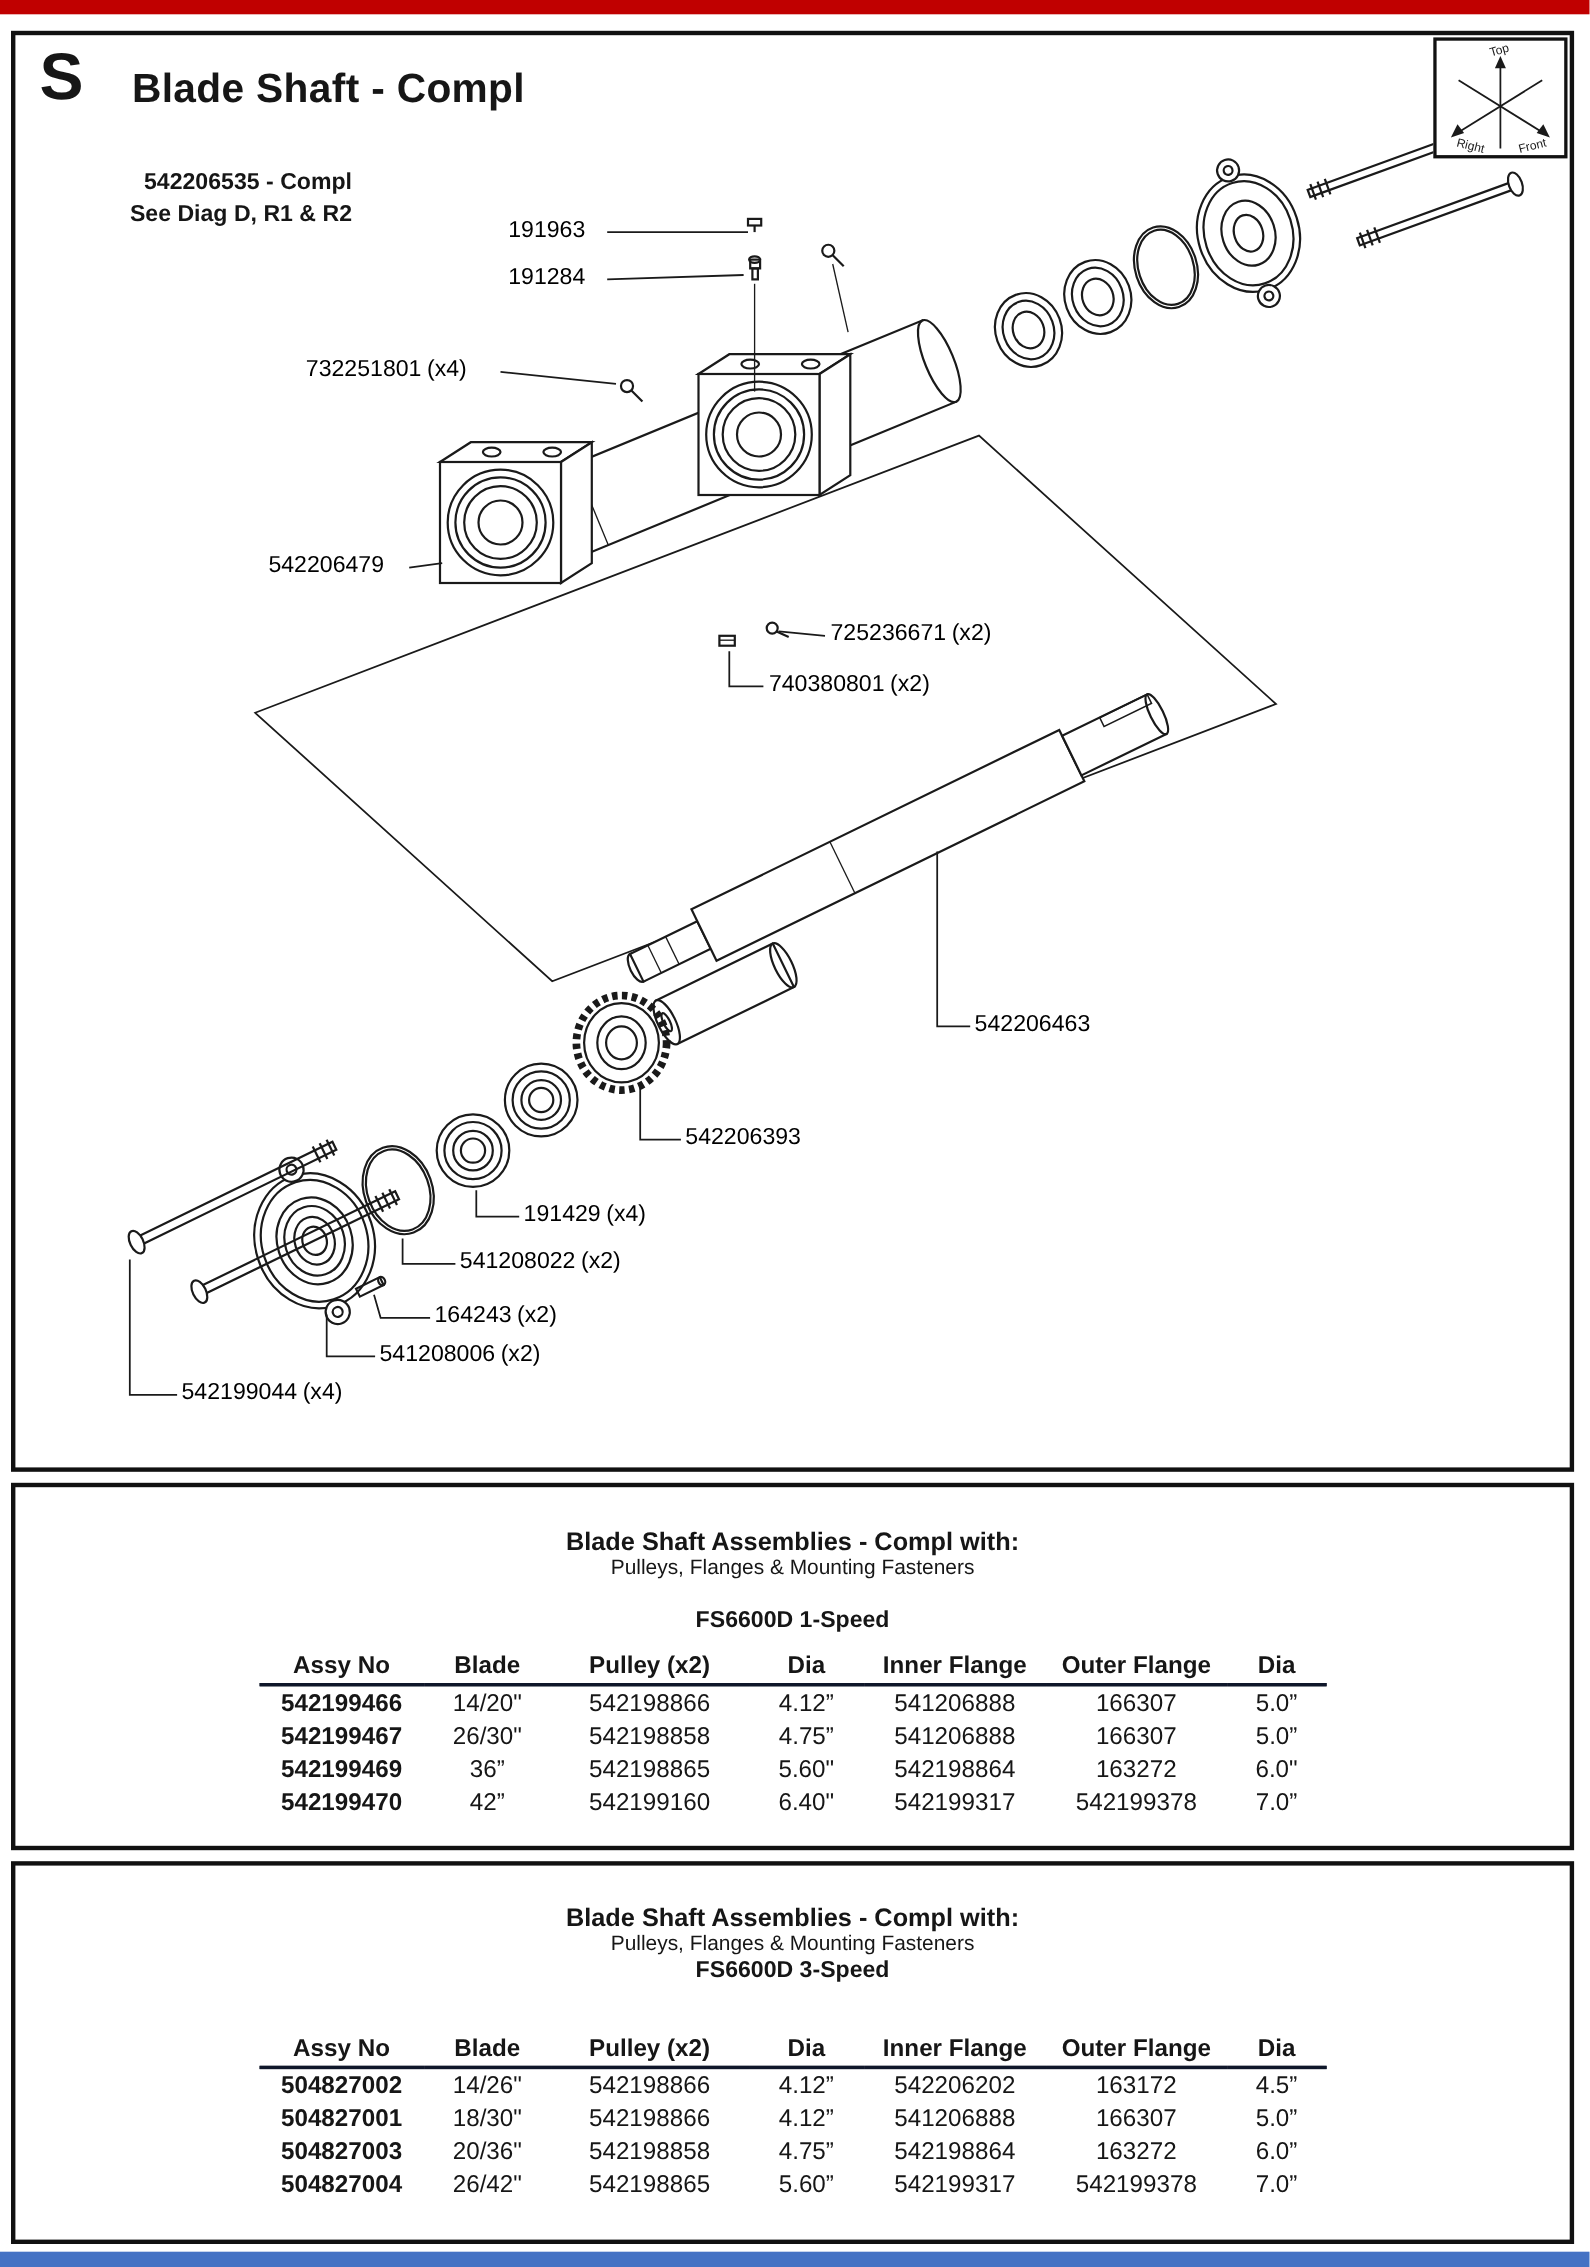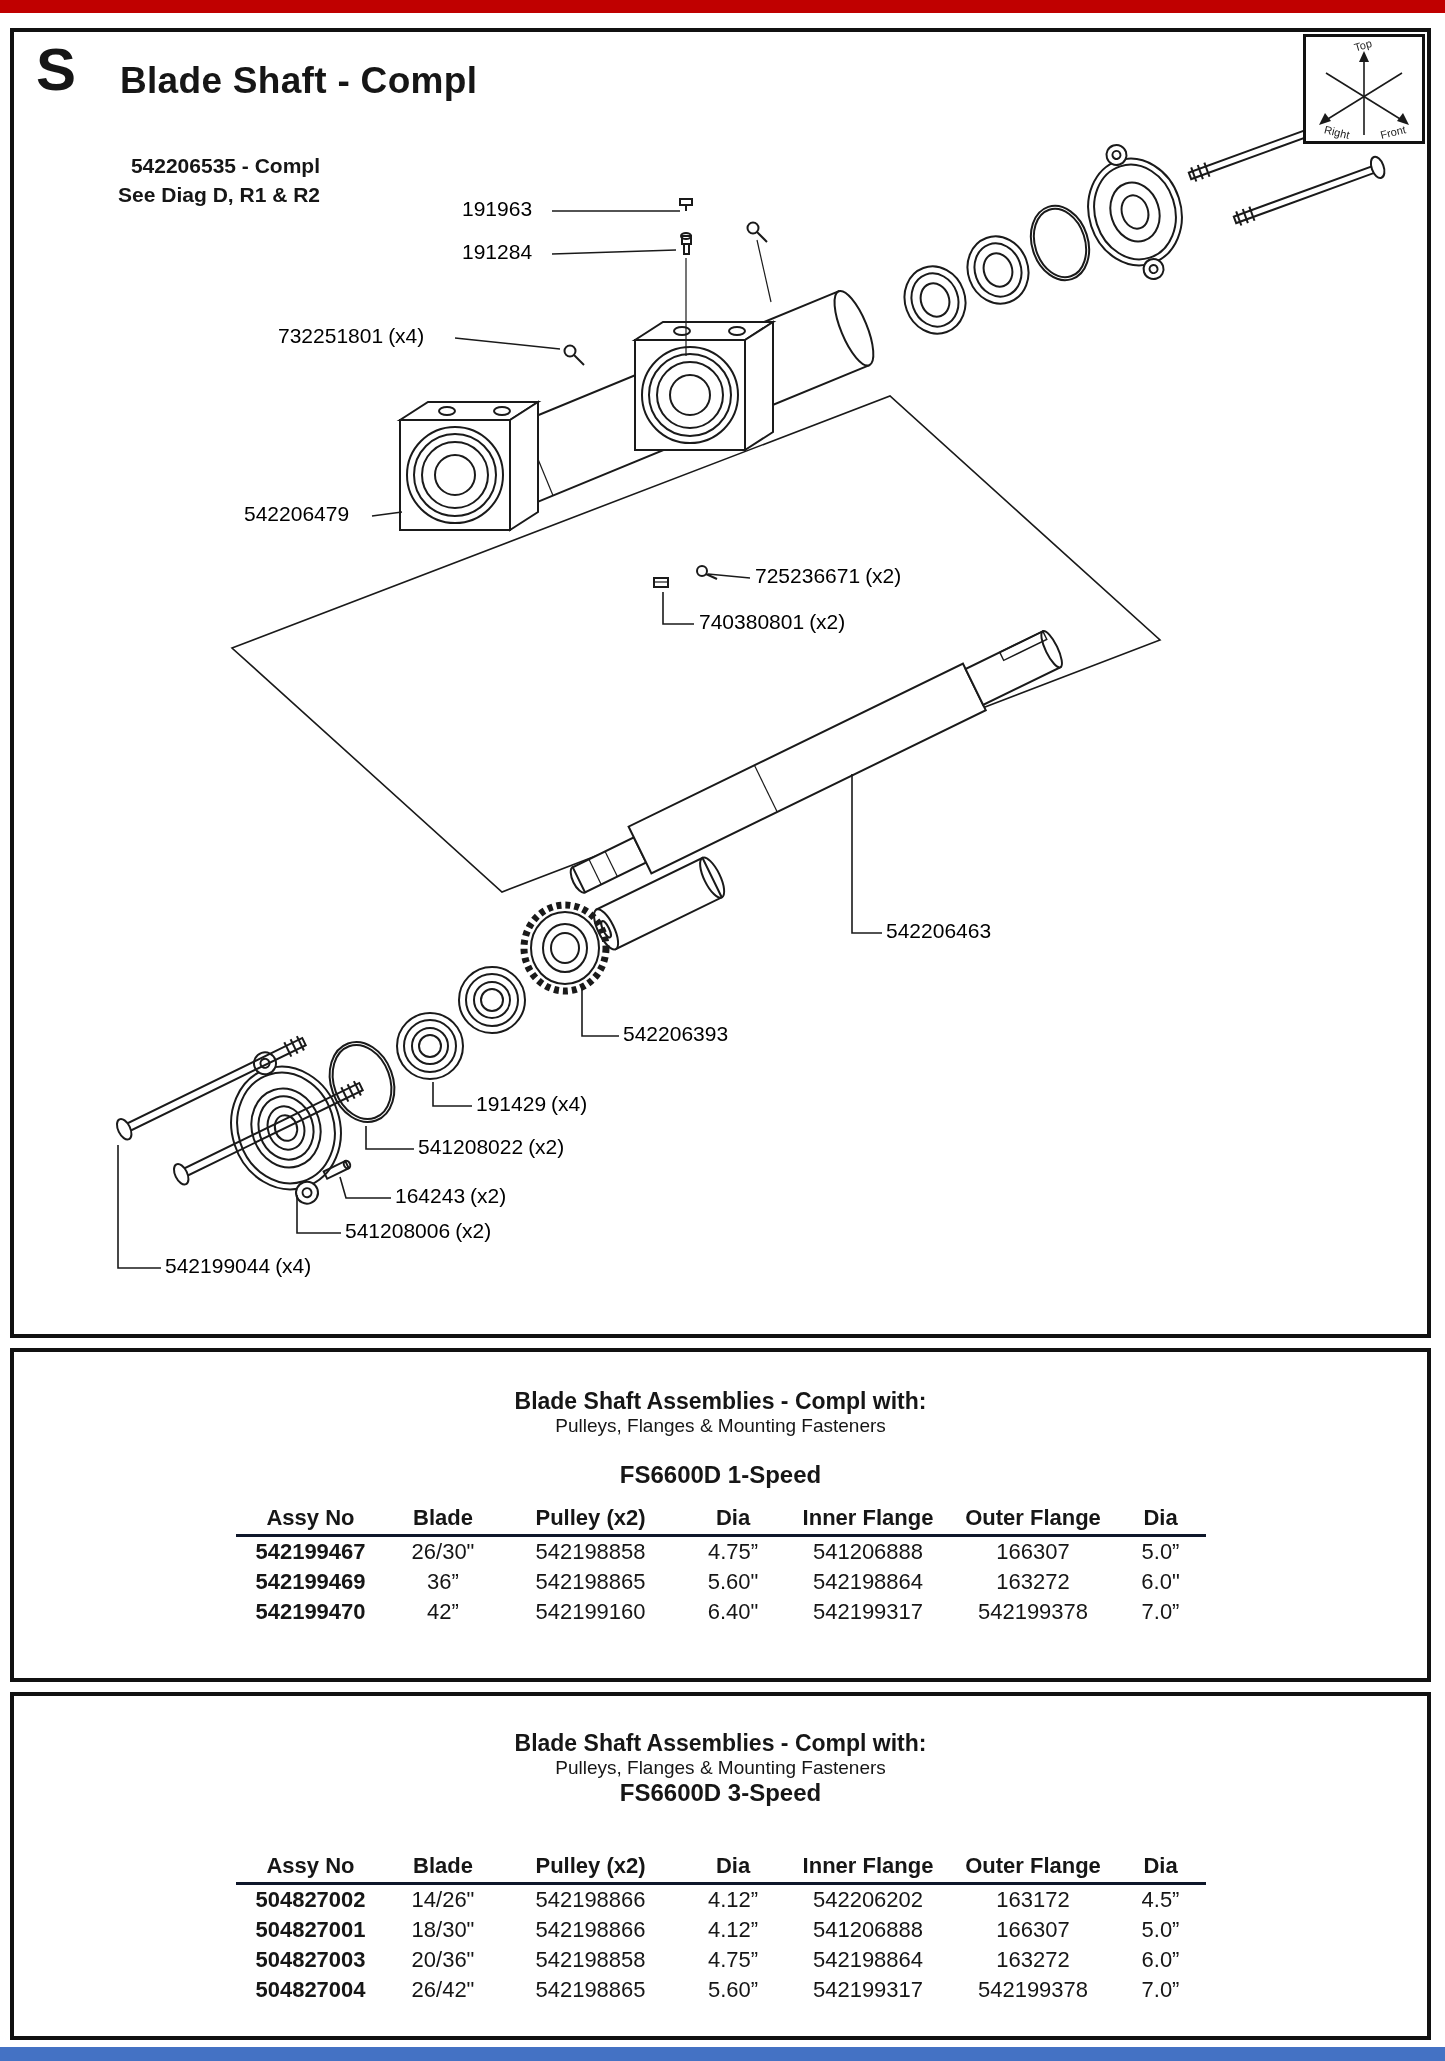--- a/index.html
+++ b/index.html
@@ -12,21 +12,21 @@
   .tbox2{top:1692px;height:348px;}
   .section-letter{position:absolute;left:36px;top:40px;font-size:60px;font-weight:bold;line-height:1;}
   .page-title{position:absolute;left:120px;top:60px;font-size:37px;font-weight:bold;letter-spacing:.3px;text-align:center;}
   .subref{position:absolute;left:58px;top:152px;width:262px;text-align:right;font-size:21px;font-weight:bold;line-height:1.38;}
   .compass{position:absolute;left:1303px;top:34px;width:122px;height:110px;border:3px solid #111;background:#fff;box-sizing:border-box;}
   .art{position:absolute;left:0;top:0;pointer-events:none;}
   .callout{position:absolute;font-size:21px;white-space:nowrap;color:#000000;}
   .callout .qty{font-weight:normal;margin-left:5px;}
   .tbl-title{text-align:center;font-size:23px;font-weight:bold;}
   .tbl-sub{text-align:center;font-size:19px;}
-  .tbl-speed{text-align:center;font-size:24px;font-weight:bold;}
+  .tbl-speed{text-align:center;font-size:21px;font-weight:bold;}
   .tbox1 .tbl-title{margin-top:36px;}
   .tbox1 .tbl-speed{margin-top:24px;}
   .tbox1 table{margin:14px auto 0;}
   .tbox2 .tbl-title{margin-top:34px;}
   .tbox2 .tbl-speed{}
   .tbox2 table{margin:44px auto 0;}
   table{border-collapse:collapse;font-size:22px;}
   th{font-weight:bold;border-bottom:3px solid #0f172a;padding:2px 4px 3px;text-align:center;}
   td{padding:2px 4px;text-align:center;}
   td:first-child{font-weight:bold;}
@@ -300,20 +300,29 @@
         <th>Blade</th>
         <th>Pulley (x2)</th>
         <th>Dia</th>
         <th>Inner Flange</th>
         <th>Outer Flange</th>
         <th>Dia</th>
       </tr>
     </thead>
     <tbody>
         <tr>
+          <td>542199466</td>
+          <td>14/20"</td>
+          <td>542198866</td>
+          <td>4.12”</td>
+          <td>541206888</td>
+          <td>166307</td>
+          <td>5.0”</td>
+        </tr>
+        <tr>
           <td>542199467</td>
           <td>26/30"</td>
           <td>542198858</td>
           <td>4.75”</td>
           <td>541206888</td>
           <td>166307</td>
           <td>5.0”</td>
         </tr>
         <tr>
           <td>542199469</td>

